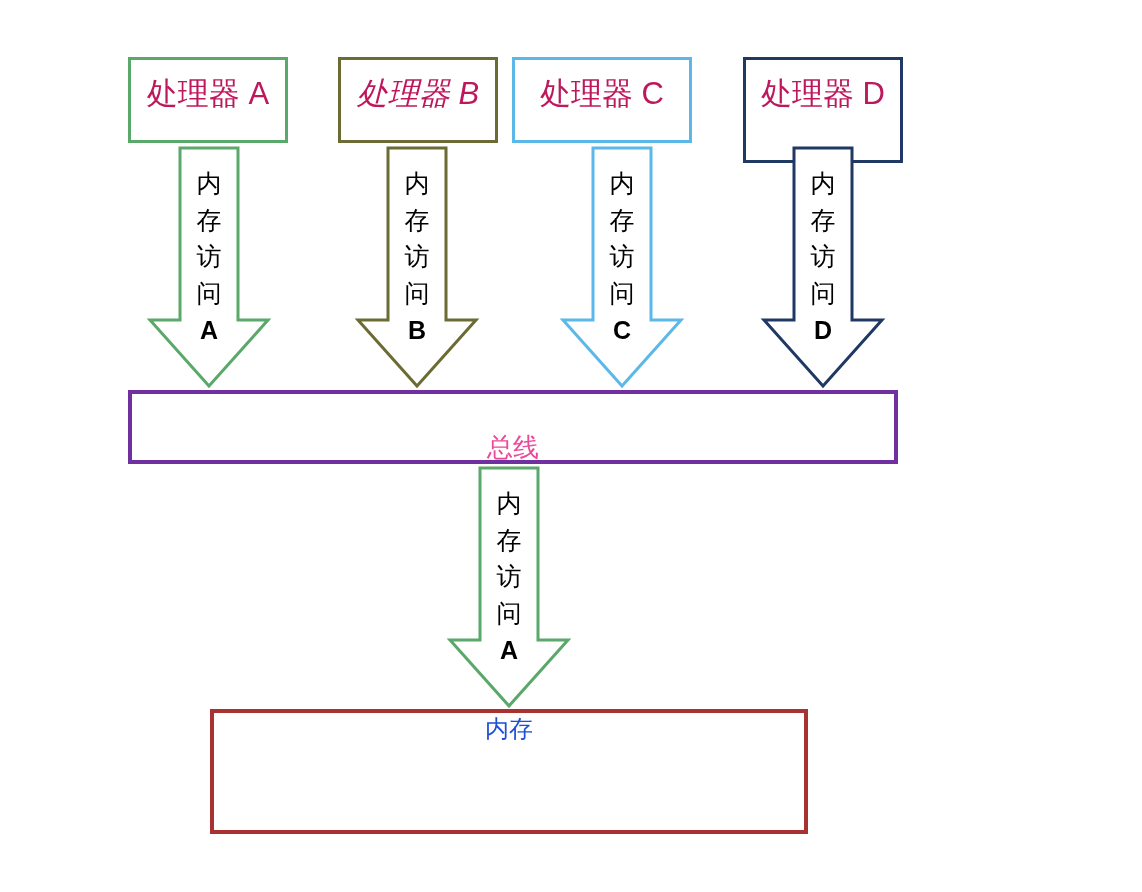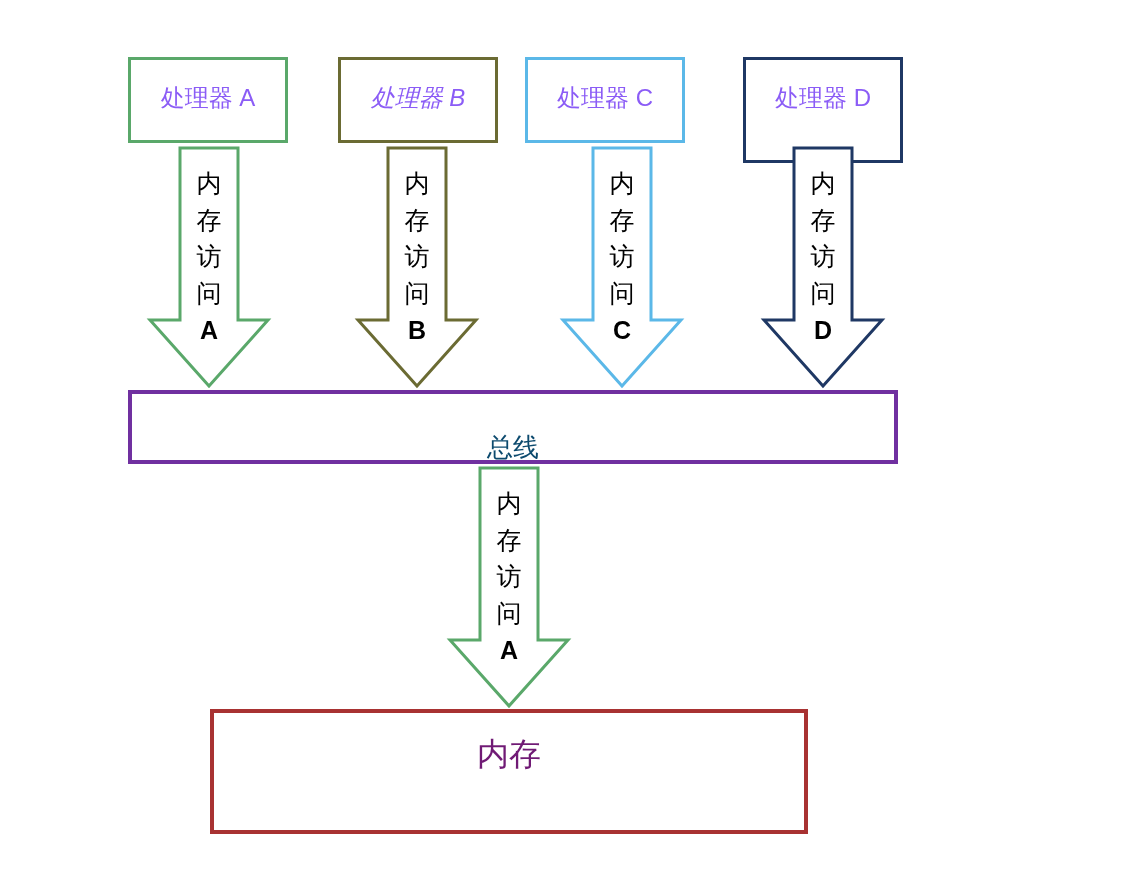--- a/index.html
+++ b/index.html
@@ -23,44 +23,43 @@
     background: #ffffff;
     border-style: solid;
     display: flex;
     justify-content: center;
   }
   .proc-box {
     border-width: 3px;
     align-items: flex-start;
   }
   .proc-label {
-    font-size: 24px;
-    color: #8b5cf6;
+    font-size: 31px;
+    color: #be185d;
     line-height: 1;
-    padding-top: 26px;
+    padding-top: 18px;
     white-space: nowrap;
   }
   .bus-box {
     border-width: 4px;
     align-items: center;
   }
   .bus-label {
     font-size: 26px;
-    color: #0c4a6e;
+    color: #ec4899;
     white-space: nowrap;
     margin-top: 41px;
   }
   .mem-box {
     border-width: 4px;
     align-items: flex-start;
   }
   .mem-label {
-    font-size: 32px;
-    color: #701a75;
-    padding-top: 20px;
+    font-size: 24px;
+    color: #1d4ed8;
     white-space: nowrap;
   }
   .arrow {
     position: absolute;
   }
   .arrow svg {
     display: block;
     overflow: visible;
   }
   .arrow-text {
@@ -89,21 +88,21 @@
 <body>
 
 <div id="canvas" style="background: rgb(255, 255, 255);">
 
   <div class="node-box proc-box" id="proc-0" style="left: 128px; top: 57px; width: 160px; height: 86px; border-color: rgb(90, 168, 106);">
     <span class="proc-label">处理器 A</span>
   </div>
   <div class="node-box proc-box" id="proc-1" style="left: 338px; top: 57px; width: 160px; height: 86px; border-color: rgb(107, 107, 51); font-style: italic;">
     <span class="proc-label">处理器 B</span>
   </div>
-  <div class="node-box proc-box" id="proc-2" style="left: 525px; top: 57px; width: 160px; height: 86px; border-color: rgb(91, 184, 232);">
+  <div class="node-box proc-box" id="proc-2" style="left: 512px; top: 57px; width: 180px; height: 86px; border-color: rgb(91, 184, 232);">
     <span class="proc-label">处理器 C</span>
   </div>
   <div class="node-box proc-box" id="proc-3" style="left: 743px; top: 57px; width: 160px; height: 106px; border-color: rgb(31, 56, 100);">
     <span class="proc-label">处理器 D</span>
   </div>
 
   <div class="arrow" id="arrow-0" style="left: 150px; top: 148px; width: 118px; height: 245px;">
     <svg viewBox="0 0 118 245" preserveAspectRatio="none" width="118" height="245">
       <polygon points="30,0 88,0 88,172 118,172 59,238 0,172 30,172" fill="#ffffff" stroke-width="3" vector-effect="non-scaling-stroke" stroke="#5aa86a"></polygon>
     </svg>

